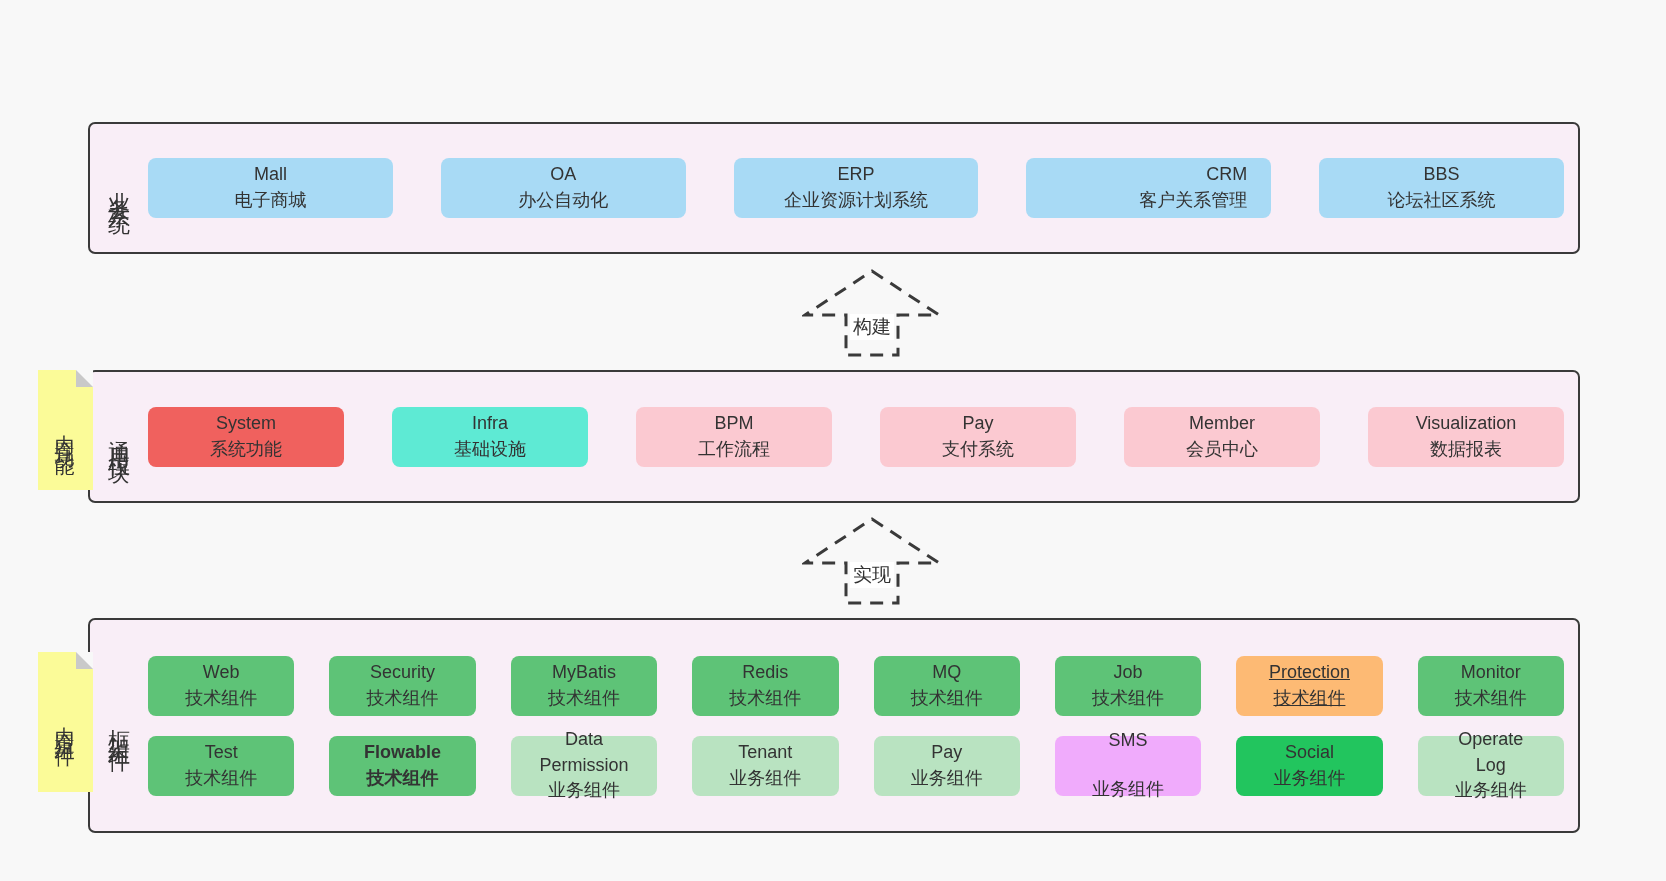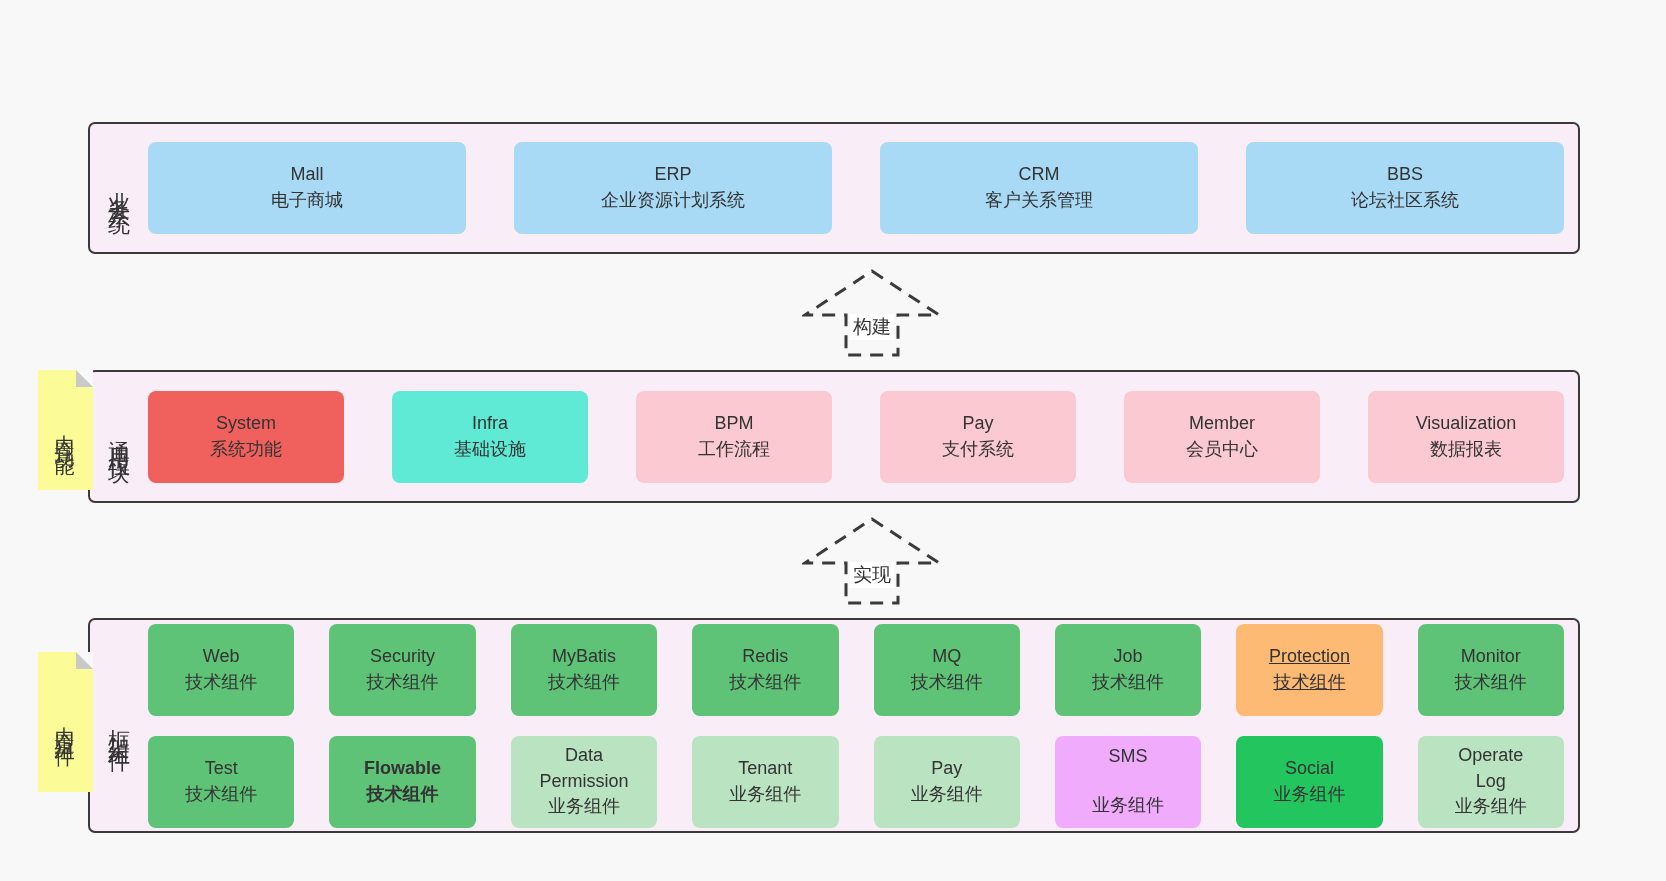--- a/index.html
+++ b/index.html
@@ -45,21 +45,21 @@
     gap:20px;
     padding-right:14px;
   }
   .box-row{
     display:flex;
     gap:48px;
   }
   #layer-components .box-row{gap:35px;}
   .box{
     flex:1;
-    height:92px;
+    height:60px;
     border-radius:8px;
     display:flex;
     flex-direction:column;
     align-items:center;
     justify-content:center;
     text-align:center;
     font-size:18px;
     line-height:1.42;
     padding:0 24px;
     box-sizing:border-box;
@@ -117,24 +117,28 @@
 
 <div class="layer" id="layer-business">
   <div class="layer-label">业务系统</div>
   <div class="layer-content">
       <div class="box-row">
         <div class="box" style="background: rgb(168, 218, 245);">
           <div class="box-name">Mall</div>
           <div class="box-sub">电子商城</div>
         </div>
         <div class="box" style="background: rgb(168, 218, 245);">
+          <div class="box-name">OA</div>
+          <div class="box-sub">办公自动化</div>
+        </div>
+        <div class="box" style="background: rgb(168, 218, 245);">
           <div class="box-name">ERP</div>
           <div class="box-sub">企业资源计划系统</div>
         </div>
-        <div class="box" style="background: rgb(168, 218, 245);">
+        <div class="box" style="background: rgb(168, 218, 245); align-items: flex-end;">
           <div class="box-name">CRM</div>
           <div class="box-sub">客户关系管理</div>
         </div>
         <div class="box" style="background: rgb(168, 218, 245);">
           <div class="box-name">BBS</div>
           <div class="box-sub">论坛社区系统</div>
         </div>
       </div>
     </div>
 </div>

